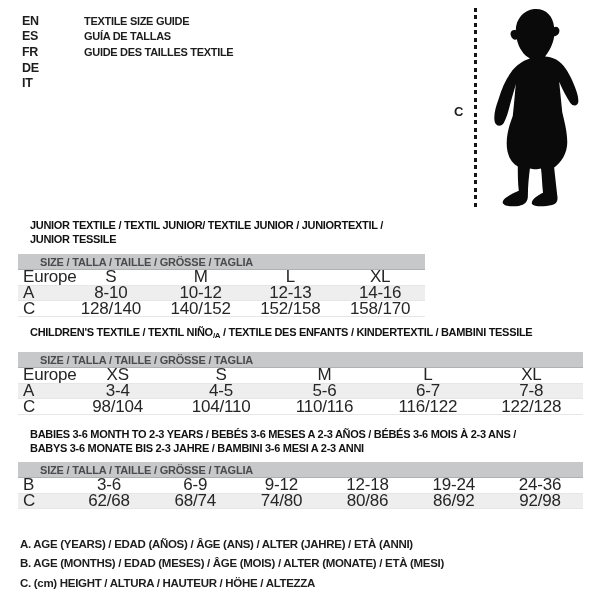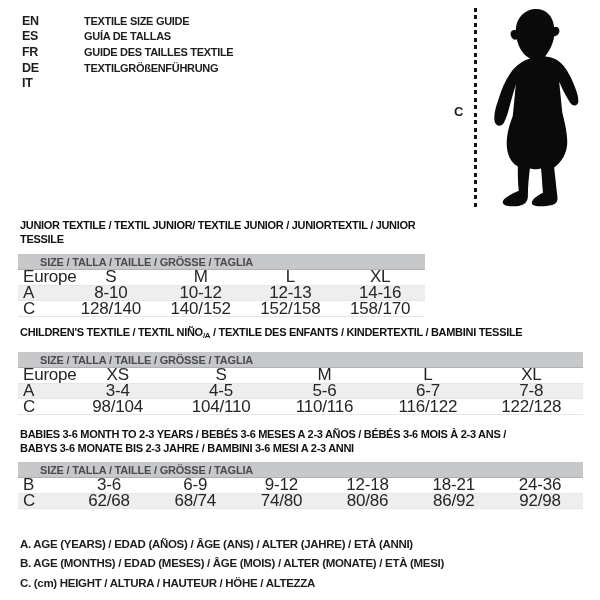--- a/index.html
+++ b/index.html
@@ -23,21 +23,21 @@
     position:absolute; left:34px; top:8px; width:3px; height:199px;
     background:repeating-linear-gradient(to bottom,#141414 0 4px,transparent 4px 7.5px);
   }
   .height-label { position:absolute; left:14px; top:104px; font-size:13px; font-weight:bold; }
   .silhouette { position:absolute; left:46px; top:3px; width:106px; height:207px; }
 
   
   .tbl { position:absolute; left:18px; }
   .tbl-heading {
     font-size:11px; font-weight:bold; letter-spacing:-0.3px; color:#111;
-    line-height:14px; margin-left:2px;
+    line-height:14px; margin-left:12px;
   }
   .size-bar {
     background:#c7c8ca; color:#4a4b4d; font-size:11px; font-weight:bold;
     letter-spacing:-0.2px; height:16px; line-height:16px; padding-left:22px;
     border-bottom:1px solid #b0b1b3;
   }
   .trow { display:flex; height:15.7px; align-items:center; font-size:17px;
           letter-spacing:-0.2px; border-bottom:1px solid #e6e6e7; color:#262626; }
   .trow.alt { background:#eeeeef; }
   .tcell-label { width:48px; padding-left:5px; text-align:left; }
@@ -66,21 +66,20 @@
   <div class="lang-row">
     <span class="lang-code">ES</span>
     <span class="lang-title">GUÍA DE TALLAS</span>
   </div>
   <div class="lang-row">
     <span class="lang-code">FR</span>
     <span class="lang-title">GUIDE DES TAILLES TEXTILE</span>
   </div>
   <div class="lang-row">
     <span class="lang-code">DE</span>
-    <span class="lang-title">TEXTILGRÖßENFÜHRUNG</span>
   </div>
   <div class="lang-row">
     <span class="lang-code">IT</span>
   </div>
 </div>
 
 <div class="figure-area">
   <div class="dash-line"></div>
   <span class="height-label">C</span>
   <svg class="silhouette" viewBox="0 0 104 205" preserveAspectRatio="xMidYMid meet">
@@ -161,21 +160,21 @@
   <div class="tbl-heading">BABIES 3-6 MONTH TO 2-3 YEARS / BEBÉS 3-6 MESES A 2-3 AÑOS / BÉBÉS 3-6 MOIS À 2-3 ANS /</div>
   <div class="tbl-heading">BABYS 3-6 MONATE BIS 2-3 JAHRE / BAMBINI 3-6 MESI A 2-3 ANNI</div>
   <div class="gap-after-heading-3"></div>
   <div class="size-bar">SIZE / TALLA / TAILLE / GRÖSSE / TAGLIA</div>
   <div class="trow">
     <span class="tcell-label">B</span>
     <span class="tcell">3-6</span>
     <span class="tcell">6-9</span>
     <span class="tcell">9-12</span>
     <span class="tcell">12-18</span>
-    <span class="tcell">18-21</span>
+    <span class="tcell">19-24</span>
     <span class="tcell">24-36</span>
   </div>
   <div class="trow alt">
     <span class="tcell-label">C</span>
     <span class="tcell">62/68</span>
     <span class="tcell">68/74</span>
     <span class="tcell">74/80</span>
     <span class="tcell">80/86</span>
     <span class="tcell">86/92</span>
     <span class="tcell">92/98</span>

